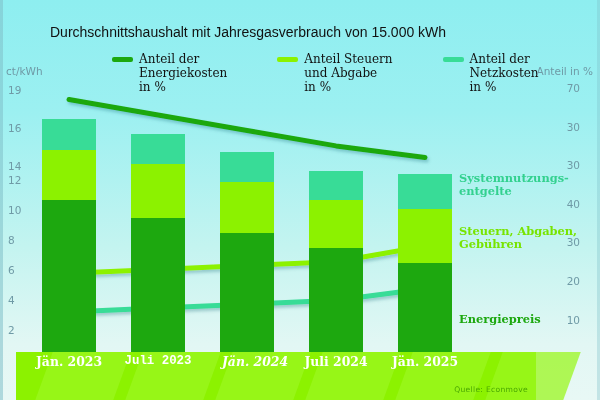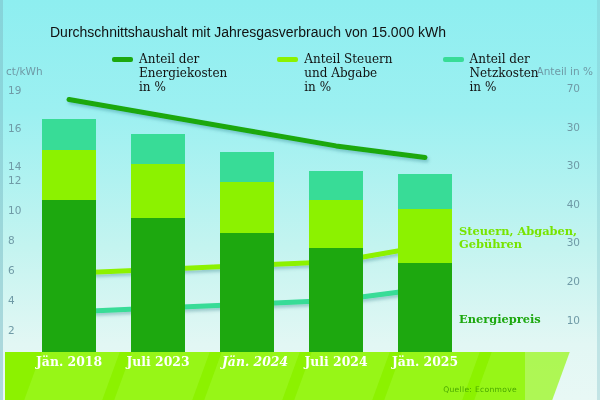--- a/index.html
+++ b/index.html
@@ -35,21 +35,21 @@
 
   
   #plot{position:absolute;left:0;top:0;width:600px;height:400px;}
   .bar{position:absolute;width:54px;}
   .seg{position:absolute;left:0;width:54px;}
   .s-energy{background:#1da80f;}
   .s-tax{background:#8cf200;}
   .s-net{background:#38dc97;}
 
   
-  .footer{position:absolute;left:5px;bottom:0;width:520px;height:48px;background:#8cf200;}
+  .footer{position:absolute;left:16px;bottom:0;width:520px;height:48px;background:#8cf200;}
   .footer .slash{position:absolute;bottom:0;width:78px;height:48px;
                  background:#9bf71f;transform:skewX(-20deg);opacity:.75;}
   .xlab{position:absolute;font-size:12.4px;font-weight:bold;color:#ffffff;
         text-align:center;width:96px;top:354px;
         font-family:"DejaVu Serif","Liberation Serif",serif;}
   .source{position:absolute;right:8px;bottom:6px;font-size:7.6px;color:#4aa800;letter-spacing:.3px;}
 
   
   .callout{position:absolute;font-size:11.4px;line-height:12.6px;font-weight:bold;
            font-family:"DejaVu Serif","Liberation Serif",serif;}
@@ -135,34 +135,36 @@
   <div id="ticksR">
       <div class="tick r" style="top: 88px;">70</div>
       <div class="tick r" style="top: 126.6px;">30</div>
       <div class="tick r" style="top: 165.2px;">30</div>
       <div class="tick r" style="top: 203.8px;">40</div>
       <div class="tick r" style="top: 242.4px;">30</div>
       <div class="tick r" style="top: 281px;">20</div>
       <div class="tick r" style="top: 319.6px;">10</div>
     </div>
 
+  <div class="callout c-net">Systemnutzungs-
+entgelte</div>
   <div class="callout c-energy">Energiepreis</div>
   <div class="callout c-tax">Steuern,
 Abgaben,
 Gebühren</div>
 
   <div class="footer">
     <div class="slash" style="left:28px"></div>
       <div class="slash" style="left:118px"></div>
     <div class="slash" style="left:208px"></div>
       <div class="slash" style="left:298px"></div>
     <div class="slash" style="left:388px"></div>
       <div class="slash" style="left:478px"></div>
     <div class="source">Quelle: Econmove</div>
   </div>
   <div id="xlabels">
-      <div class="xlab" style="left: 21px;">Jän. 2018</div>
-      <div class="xlab" style="left: 110px;">Juli 2023</div>
+      <div class="xlab" style="left: 21px;">Jän. 2023</div>
+      <div class="xlab" style="left: 110px; font-family: Liberation Mono, monospace;">Juli 2023</div>
       <div class="xlab" style="left: 207px; font-style: italic;">Jän. 2024</div>
       <div class="xlab" style="left: 288px;">Juli 2024</div>
       <div class="xlab" style="left: 377px;">Jän. 2025</div>
     </div>
 </div>
 
 </body></html>

